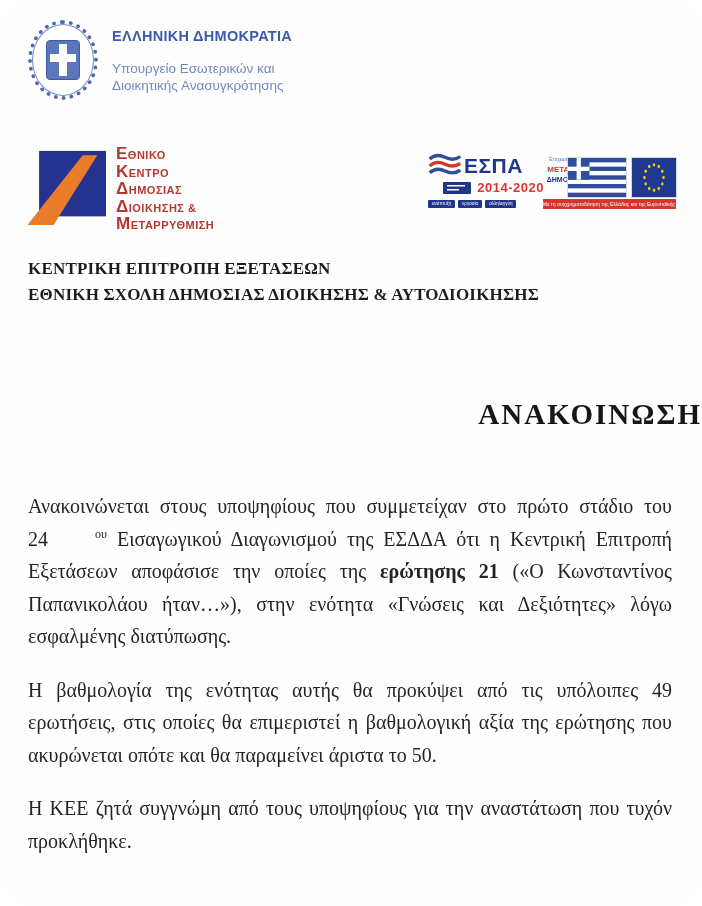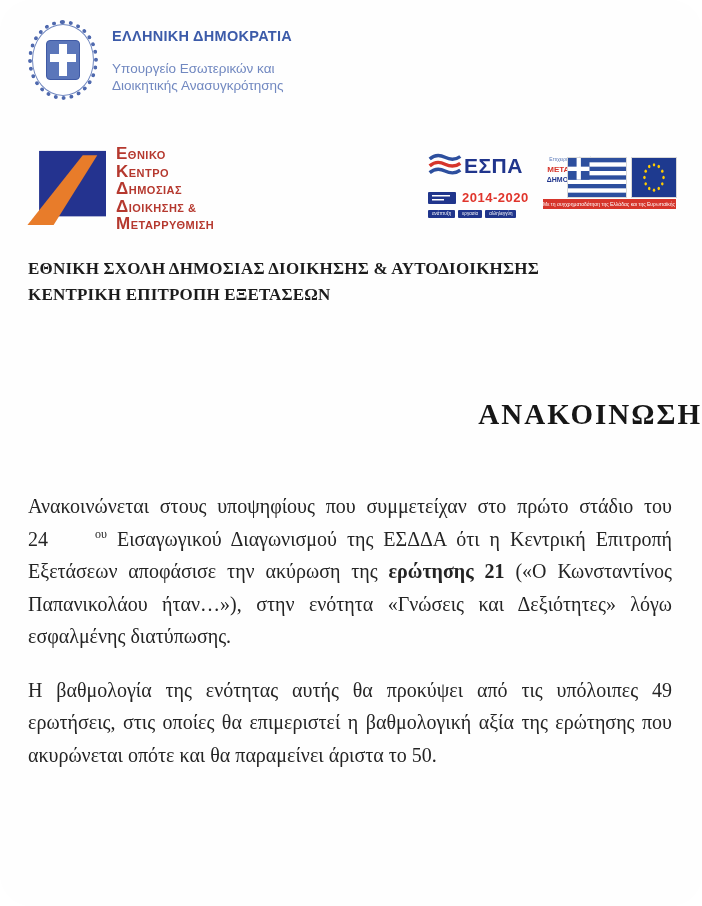--- a/index.html
+++ b/index.html
@@ -26,21 +26,21 @@
   .ekdda-line{font-size:11px;line-height:16.5px;letter-spacing:.5px;}
   .ekdda-line::first-letter{font-size:17px;}
 
   
   .espa{position:absolute;left:428px;top:150px;width:248px;height:62px;
         font-family:"Liberation Sans", sans-serif;}
   .espa-left{position:absolute;left:0;top:0;width:116px;}
   .espa-name-row{display:flex;align-items:flex-end;}
   .espa-waves{width:34px;height:26px;margin-top:2px;}
   .espa-name{font-size:21px;font-weight:bold;color:#20358c;letter-spacing:.5px;line-height:24px;margin-left:2px;}
-  .espa-period-row{display:flex;align-items:center;margin-top:12px;}
+  .espa-period-row{display:flex;align-items:center;margin-top:2px;justify-content:flex-end;}
   .espa-badge{width:28px;height:12px;background:#20358c;border-radius:1px;
               background-image:linear-gradient(#fff 0 0),linear-gradient(#fff 0 0);
               background-size:18px 1.5px,12px 1.5px;background-position:4px 3px,4px 7px;background-repeat:no-repeat;}
   .espa-period{font-size:13px;font-weight:bold;color:#e0352c;margin-left:6px;letter-spacing:.5px;}
   .espa-tagline{display:flex;gap:3px;margin-top:5px;}
   .tag-box{background:#20358c;color:#fff;font-size:4.5px;line-height:8px;padding:0 4px;border-radius:1px;}
   .espa-mid{position:absolute;left:118px;top:6px;width:66px;text-align:center;}
   .espa-mid .l1{font-size:5px;color:#5a79b8;line-height:7px;}
   .espa-mid .l2{font-size:8px;font-weight:bold;color:#d6352b;line-height:10px;margin-top:2px;}
   .espa-mid .l3{font-size:7px;font-weight:bold;color:#20358c;line-height:9px;}
@@ -150,25 +150,26 @@
           <circle cx="17" cy="20" r="1.7"></circle>
         <circle cx="18.7" cy="13.5" r="1.7"></circle>
           <circle cx="23.5" cy="8.7" r="1.7"></circle>
       </g>
     </svg>
 
     <div class="cofund-bar">Με τη συγχρηματοδότηση της Ελλάδας και της Ευρωπαϊκής Ένωσης</div>
   </div>
 
   <div class="school-heading">
+    <div>ΚΕΝΤΡΙΚΗ ΕΠΙΤΡΟΠΗ ΕΞΕΤΑΣΕΩΝ</div>
     <div>ΕΘΝΙΚΗ ΣΧΟΛΗ ΔΗΜΟΣΙΑΣ ΔΙΟΙΚΗΣΗΣ &amp; ΑΥΤΟΔΙΟΙΚΗΣΗΣ</div>
-    <div>ΚΕΝΤΡΙΚΗ ΕΠΙΤΡΟΠΗ ΕΞΕΤΑΣΕΩΝ</div>
   </div>
 
 
   <div class="doc-title">ΑΝΑΚΟΙΝΩΣΗ</div>
 
   <div class="doc-body">
-    <p><span>Ανακοινώνεται στους υποψηφίους που συμμετείχαν στο πρώτο στάδιο του 24</span><sup>ου</sup><span> Εισαγωγικού Διαγωνισμού της ΕΣΔΔΑ ότι η Κεντρική Επιτροπή Εξετάσεων αποφάσισε την ακύρωση της </span><span class="bold">ερώτησης 21</span><span> («Ο Κωνσταντίνος Παπανικολάου ήταν…»), στην ενότητα «Γνώσεις και Δεξιότητες» λόγω εσφαλμένης διατύπωσης.</span></p>
+    <p><span>Ανακοινώνεται στους υποψηφίους που συμμετείχαν στο πρώτο στάδιο του 24</span><sup>ου</sup><span> Εισαγωγικού Διαγωνισμού της ΕΣΔΔΑ ότι η Κεντρική Επιτροπή Εξετάσεων αποφάσισε την οποίες της </span><span class="bold">ερώτησης 21</span><span> («Ο Κωνσταντίνος Παπανικολάου ήταν…»), στην ενότητα «Γνώσεις και Δεξιότητες» λόγω εσφαλμένης διατύπωσης.</span></p>
     <p>Η βαθμολογία της ενότητας αυτής θα προκύψει από τις υπόλοιπες 49 ερωτήσεις,  στις οποίες θα επιμεριστεί η βαθμολογική αξία της ερώτησης που ακυρώνεται οπότε και θα παραμείνει άριστα το 50.</p>
+    <p>Η ΚΕΕ ζητά συγγνώμη από τους υποψηφίους για την αναστάτωση που τυχόν προκλήθηκε.</p>
   </div>
 
 </div>
 
 </body></html>

